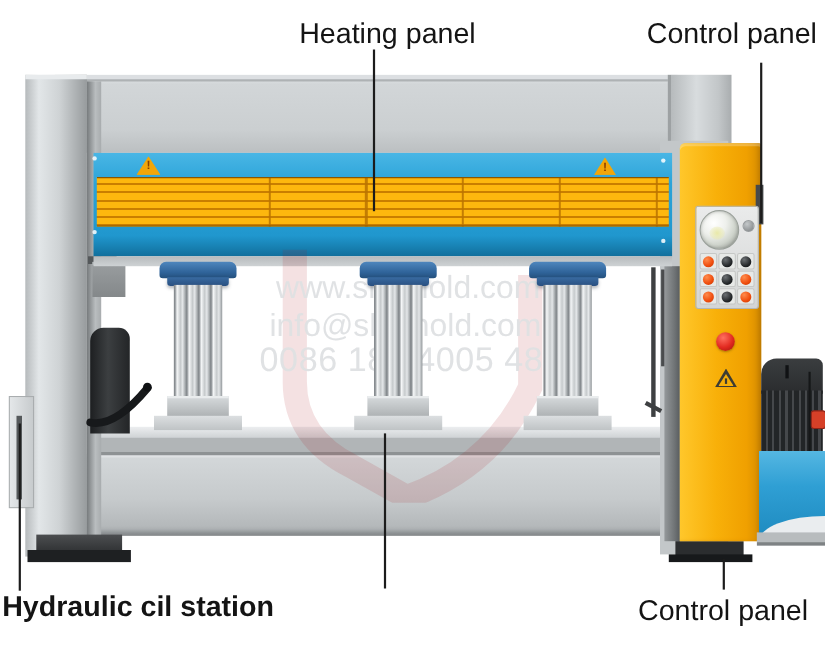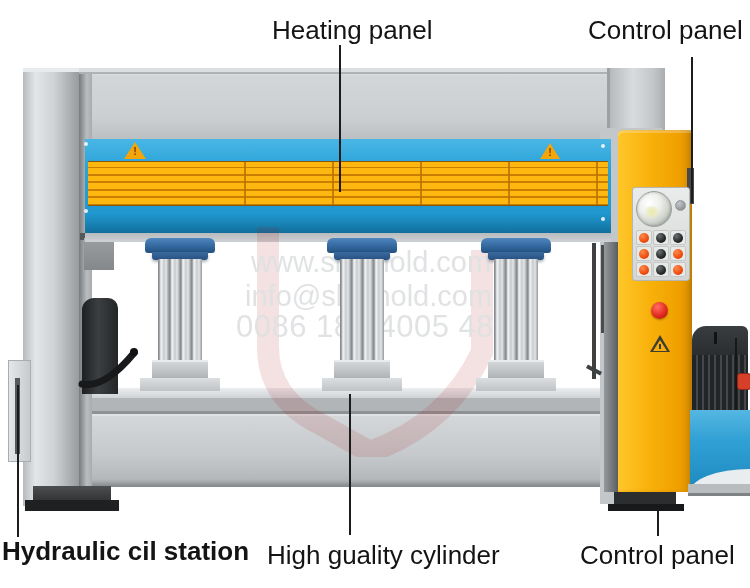--- a/index.html
+++ b/index.html
@@ -215,16 +215,15 @@
 
   <div class="leader" style="left:339px;top:45px;height:147px;"></div>
   <div class="leader" style="left:691px;top:57px;height:146px;"></div>
   <div class="leader" style="left:17px;top:385px;height:152px;"></div>
   <div class="leader" style="left:349px;top:394px;height:141px;"></div>
   <div class="leader" style="left:657px;top:508px;height:28px;"></div>
 
   <div class="callout" style="left:272px;top:15px;">Heating panel</div>
   <div class="callout" style="left:588px;top:15px;">Control panel</div>
   <div class="callout" style="left:2px;top:536px;font-weight:bold;">Hydraulic cil station</div>
-  <div class="callout" style="left:267px;top:540px;">High guality cylinder</div>
   <div class="callout" style="left:580px;top:540px;">Control panel</div>
 
 </div>
 
 </body></html>

